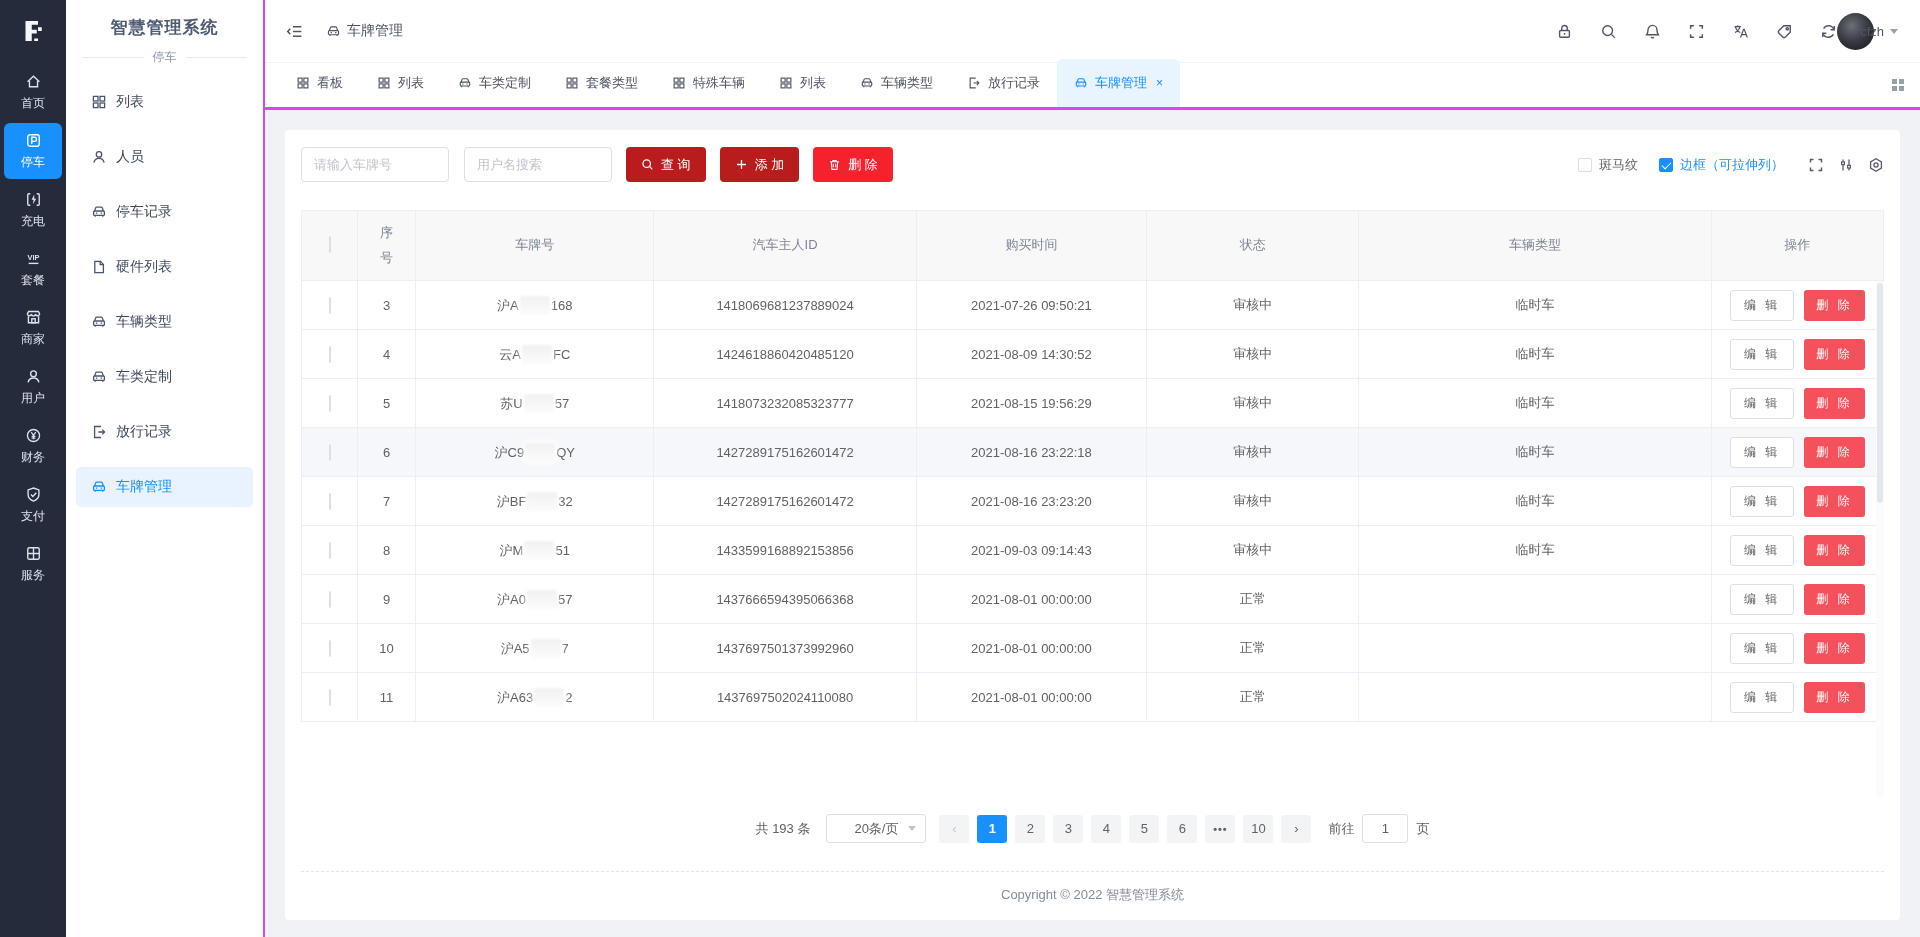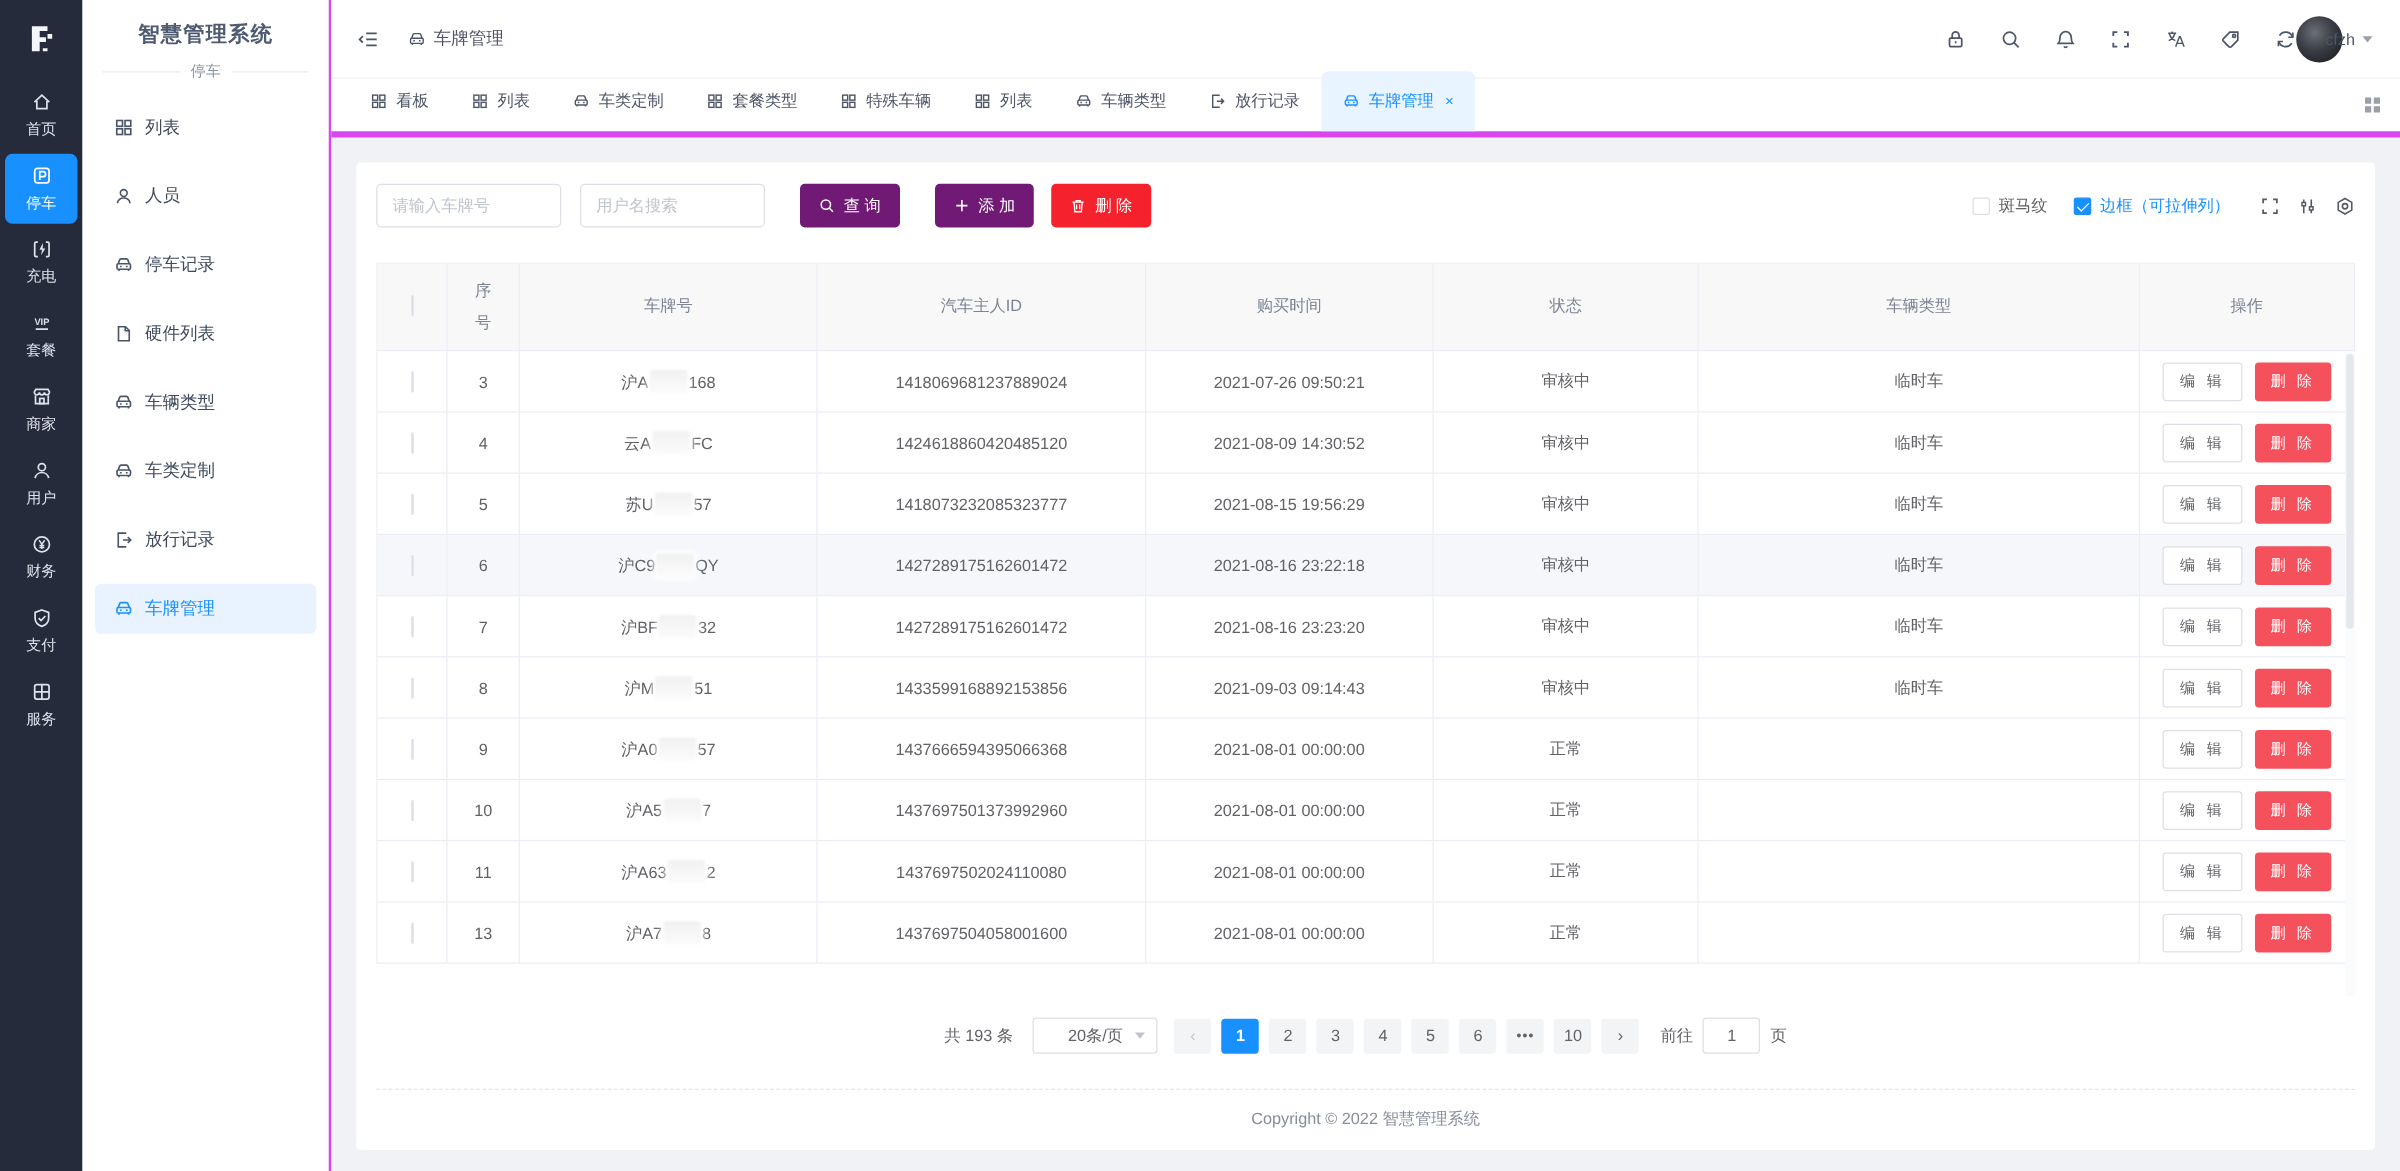--- a/index.html
+++ b/index.html
@@ -34,41 +34,41 @@
   .topbar { height:62px; background:#fff; display:flex; align-items:center; padding:0 22px 0 20px; flex:none; }
   .topbar .collapse { width:19px; height:19px; color:#4e5566; cursor:pointer; }
   .breadcrumb { display:flex; align-items:center; gap:6px; margin-left:22px; font-size:14px; color:#4e5566; }
   .breadcrumb .ic { width:15px; height:15px; color:#4e5566; }
   .topbar-right { margin-left:auto; display:flex; align-items:center; }
   .tb-icon { width:17px; height:17px; color:#4e5566; cursor:pointer; }
   .avatar { width:37px; height:37px; border-radius:50%; background:radial-gradient(circle at 40% 35%, #6b6f76 0%, #3a3d44 45%, #14161b 100%); cursor:pointer; }
   .userbox { display:flex; align-items:center; gap:6px; margin-left:-14px; cursor:pointer; font-size:13px; color:#4e5566; }
   .caret { width:0; height:0; border-left:4px solid transparent; border-right:4px solid transparent; border-top:5px solid #9aa0ab; }
 
-  .tabbar { height:48px; background:#fff; border-top:1px solid #f2f3f6; border-bottom:5px solid #d946ef;
+  .tabbar { height:48px; background:#fff; border-top:1px solid #f2f3f6; border-bottom:3px solid #d946ef;
             display:flex; align-items:flex-end; padding:0 14px; flex:none; }
   .tab { height:48px; display:flex; align-items:center; gap:7px; padding:0 17px; font-size:13px; color:#4e5566; cursor:pointer; }
   .tab .ic { width:14px; height:14px; }
   .tab.active { background:#e8f4ff; color:#1890ff; border-radius:6px 6px 0 0; }
   .tab .close { font-size:12px; margin-left:2px; color:#1890ff; }
   .tab-extra { margin-left:auto; align-self:center; width:16px; height:16px; color:#9aa0a8; cursor:pointer; }
 
   
   .content { flex:1; padding:20px 20px 17px; overflow:hidden; }
   .card { background:#fff; border-radius:4px; height:100%; padding:17px 16px 0; display:flex; flex-direction:column; }
 
   .toolbar { display:flex; align-items:center; flex:none; }
   .inp { width:148px; height:35px; border:1px solid #dcdfe6; border-radius:4px; padding:0 12px; font-size:13px;
          color:#4d7c0f; outline:none; font-family:inherit; }
   .inp::placeholder { color:#bfc4cd; }
   .inp + .inp { margin-left:15px; }
   .btn { height:35px; border:none; border-radius:4px; color:#fff; font-size:13px; padding:0 15px; display:inline-flex;
          align-items:center; gap:7px; cursor:pointer; font-family:inherit; }
   .btn .ic { width:13px; height:13px; color:#fff; }
-  .btn-primary { background:#701a75; margin-left:28px; }
+  .btn-primary { background:#b91c1c; margin-left:14px; }
   .btn-danger { background:#f5222d; margin-left:14px; }
   .toolbar-right { margin-left:auto; display:flex; align-items:center; gap:14px; }
   .cb { width:14px; height:14px; border:1px solid #dcdfe6; border-radius:2px; background:#fff; position:relative; cursor:pointer; flex:none; }
   .cb.checked { background:#1890ff; border-color:#1890ff; }
   .cb.checked::after { content:""; position:absolute; left:4px; top:1px; width:4px; height:8px;
                        border:solid #fff; border-width:0 1.5px 1.5px 0; transform:rotate(45deg); }
   .cb-label { font-size:13px; color:#606266; margin-left:-7px; }
   .cb-label.blue { color:#1890ff; }
   .tool-icon { width:16px; height:16px; color:#545b66; cursor:pointer; }
   .tool-icon.first { margin-left:10px; }
@@ -642,30 +642,20 @@
               <tr>
                 <td><span class="cb"></span></td>
                 <td>11</td>
                 <td><span>沪A63</span><span class="mask"></span><span>2</span></td>
                 <td>1437697502024110080</td>
                 <td>2021-08-01 00:00:00</td>
                 <td>正常</td>
                 <td></td>
                 <td><button class="btn-edit">编 辑</button><button class="btn-del">删 除</button></td>
               </tr>
-              <tr>
-                <td><span class="cb"></span></td>
-                <td>13</td>
-                <td><span>沪A7</span><span class="mask"></span><span>8</span></td>
-                <td>1437697504058001600</td>
-                <td>2021-08-01 00:00:00</td>
-                <td>正常</td>
-                <td></td>
-                <td><button class="btn-edit">编 辑</button><button class="btn-del">删 除</button></td>
-              </tr>
             </tbody>
         </table>
         <div class="vscroll">
             <div class="thumb"></div>
           </div>
       </div>
 
       <div class="pagination">
         <span class="pg-total">共 193 条</span>
         <span class="pg-select">

